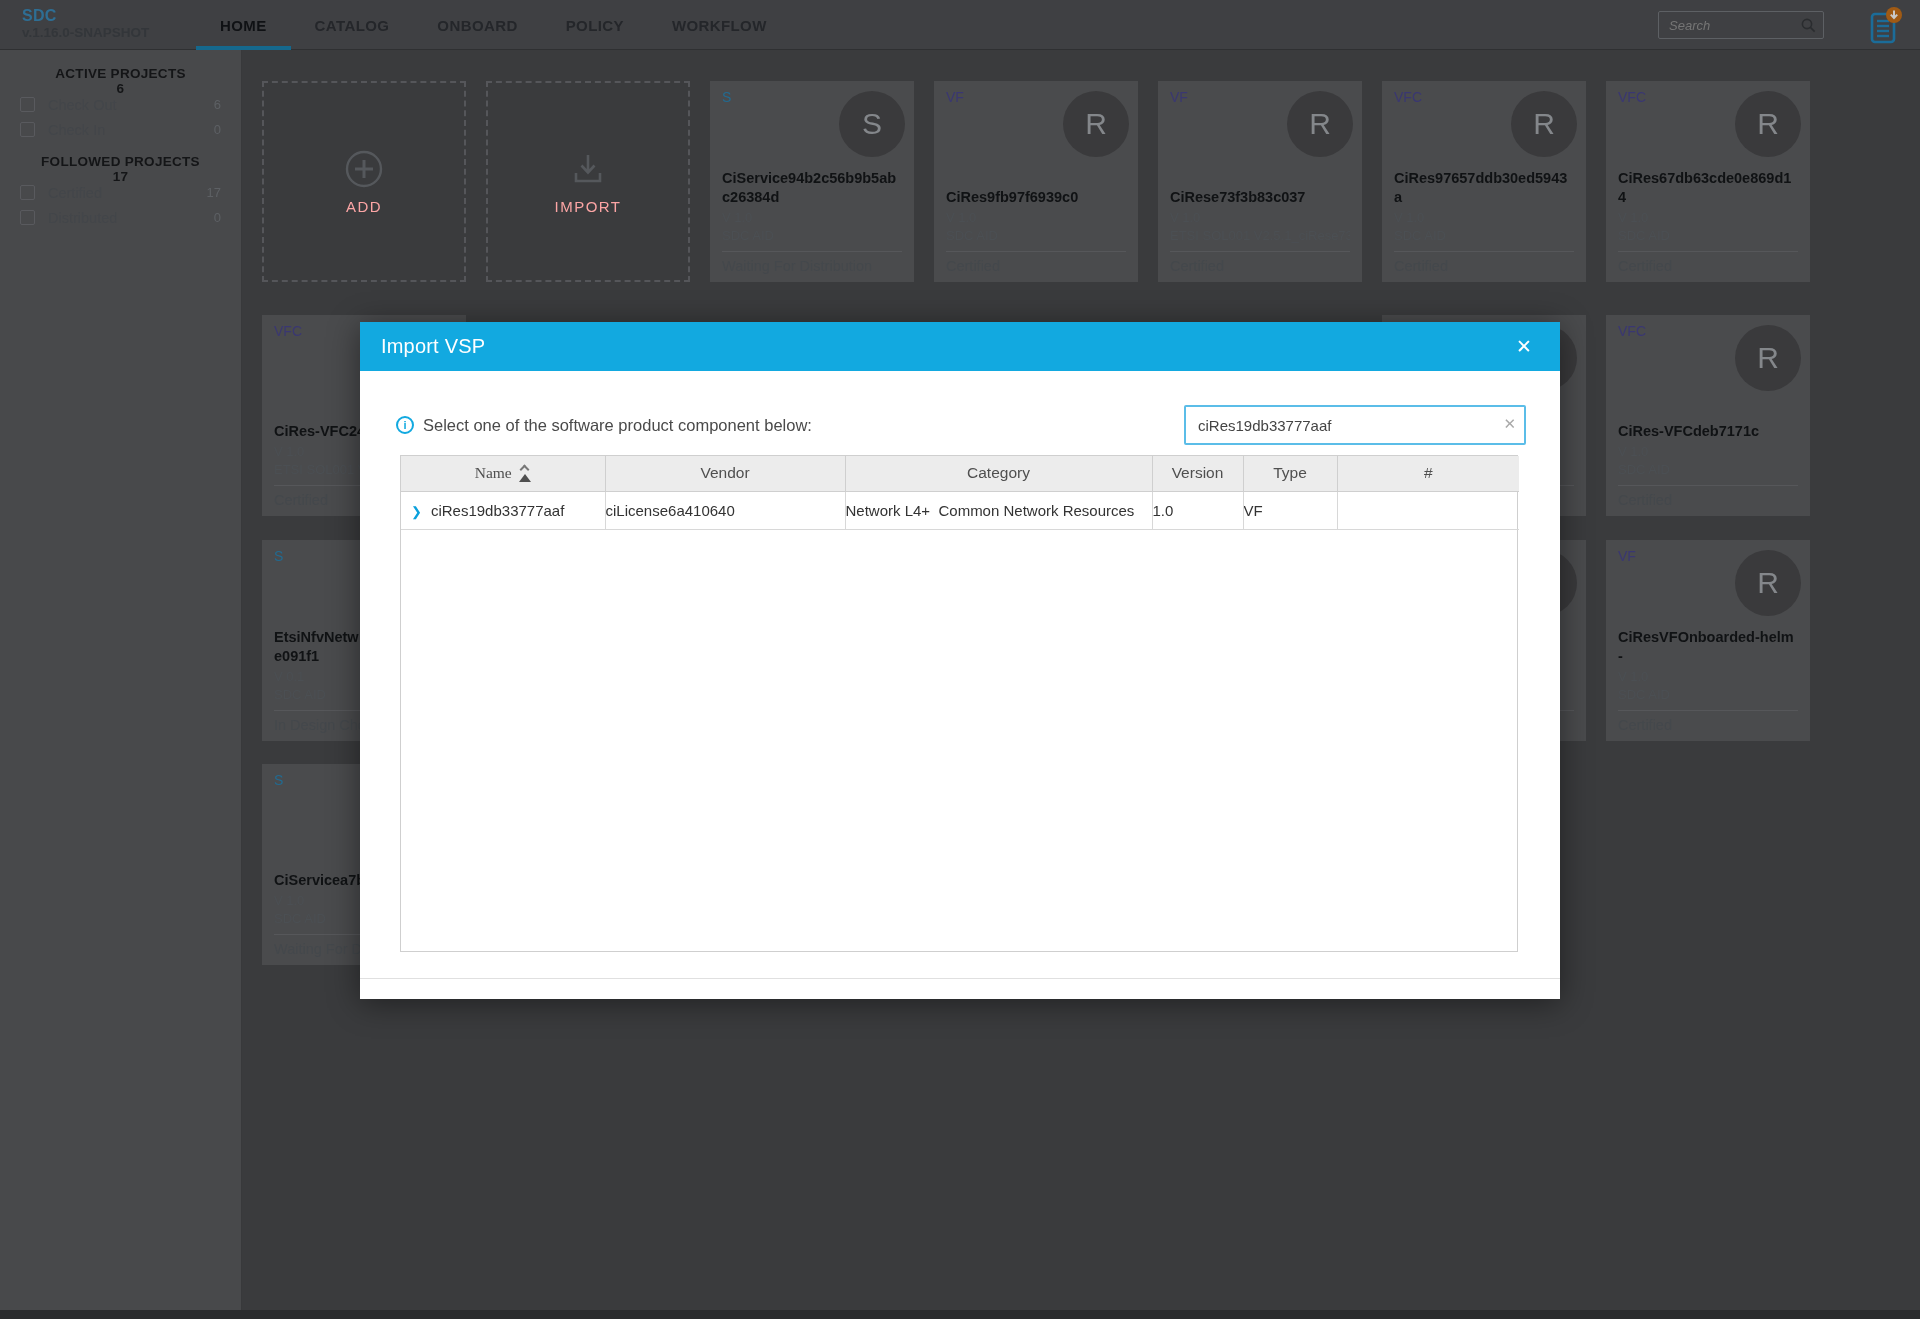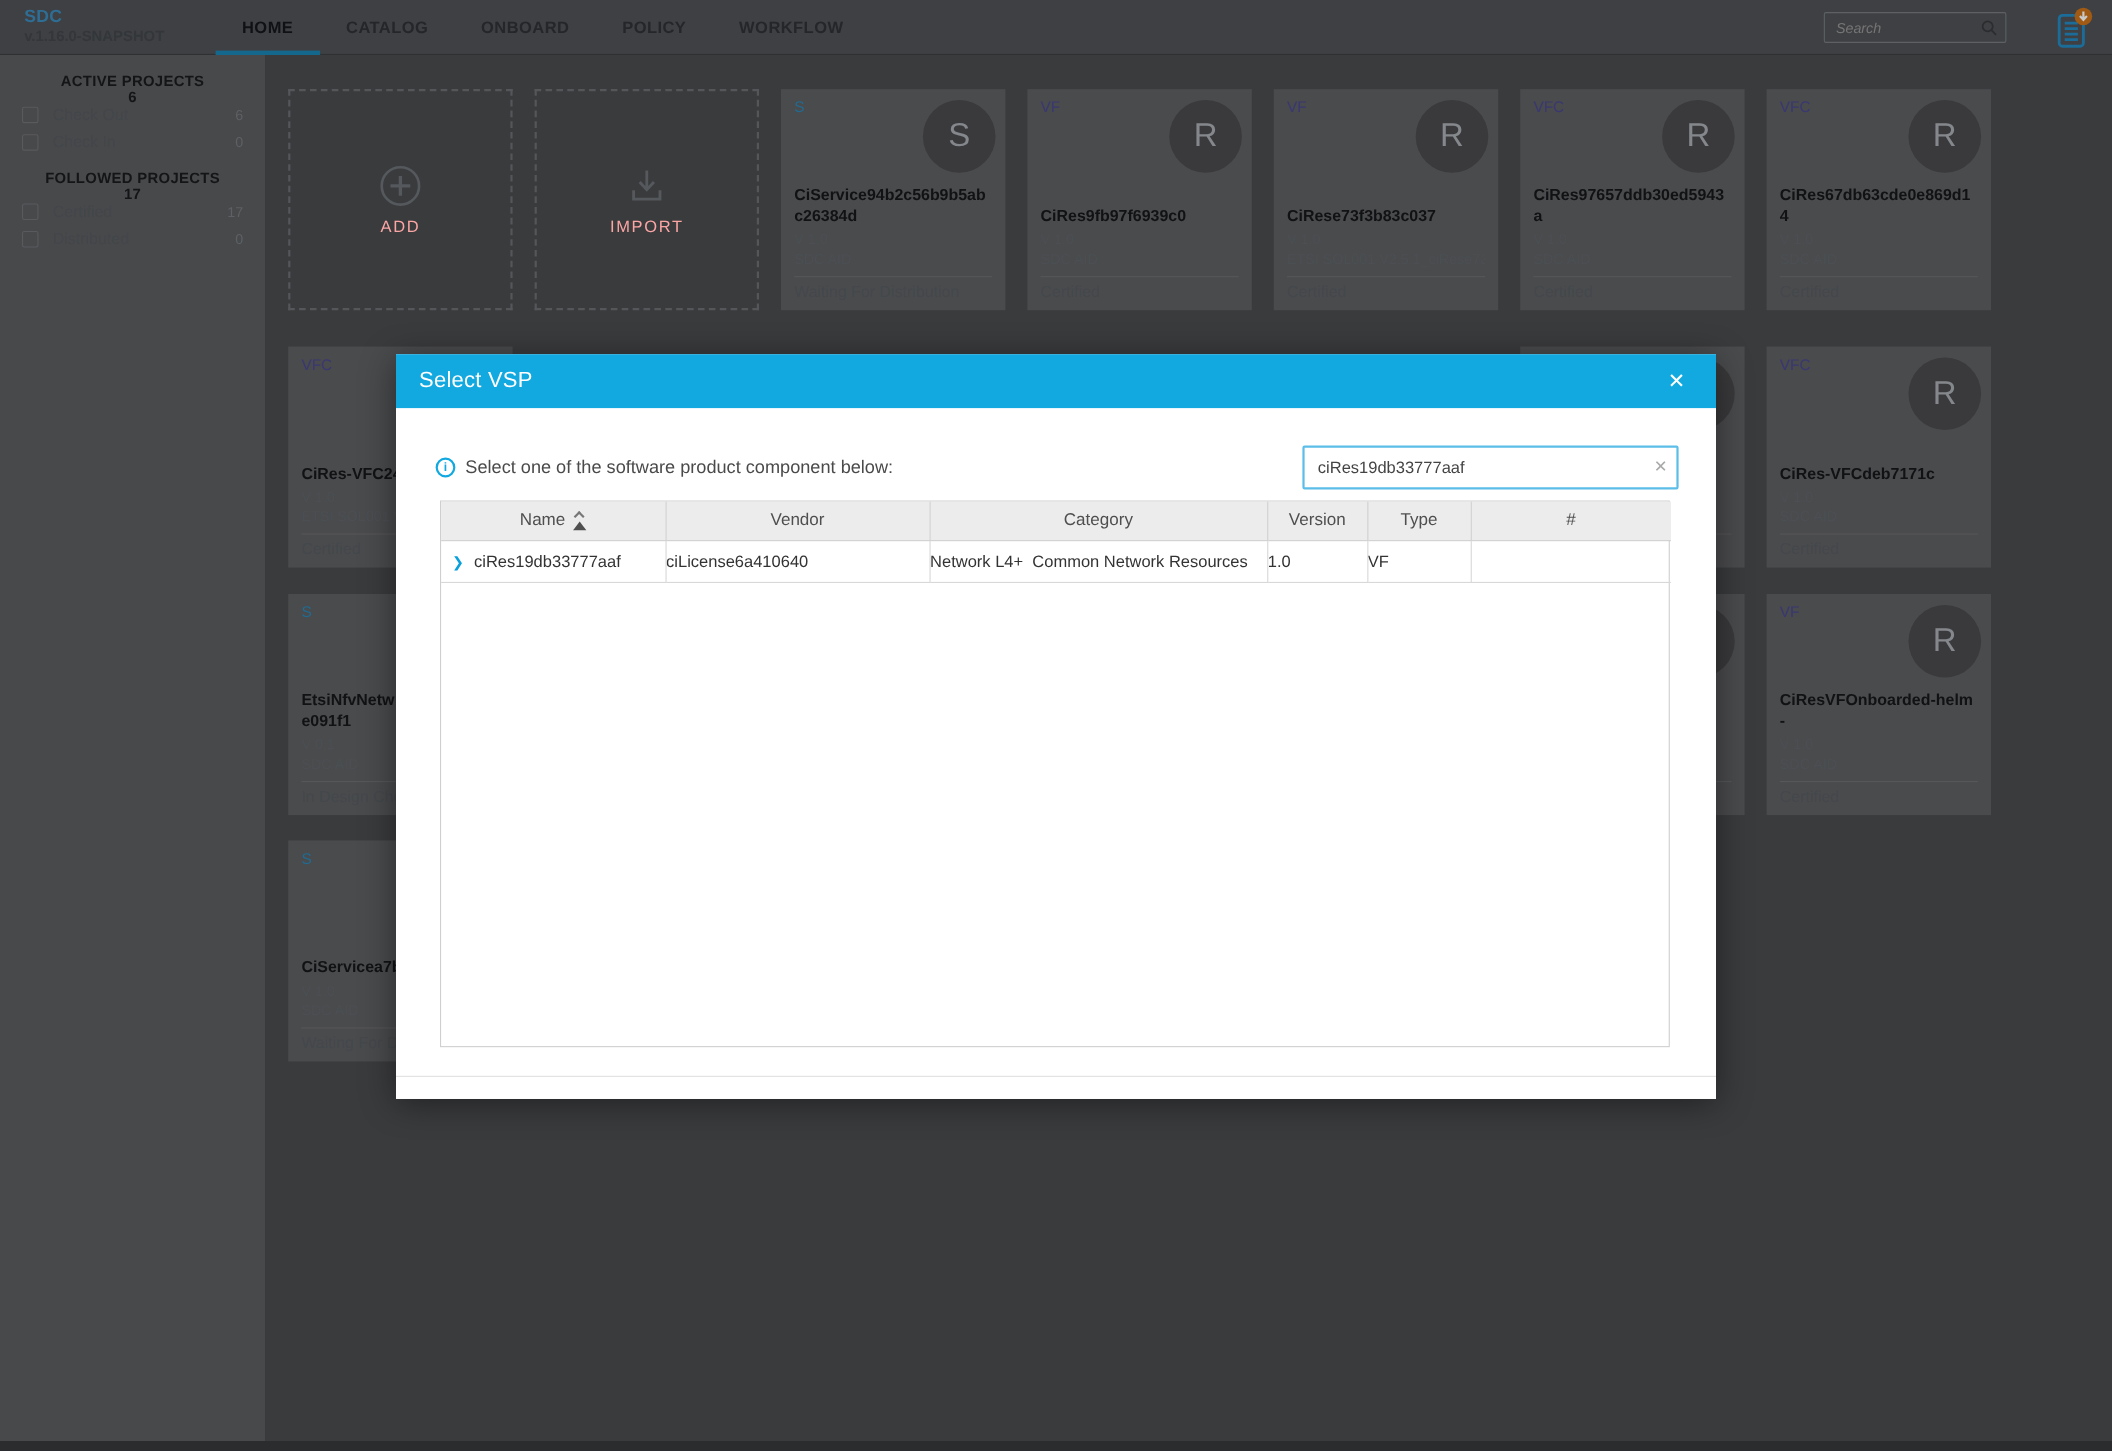--- a/index.html
+++ b/index.html
@@ -79,21 +79,21 @@
   .vsp-search input { width:100%; height:100%; border:2px solid #5bbde8; border-radius:2px;
     font-size:15px; color:#444; padding:0 34px 0 12px; outline:none;
     font-family:"Liberation Sans", sans-serif; }
   .vsp-clear { position:absolute; right:10px; top:10px; color:#a9a9a9; font-size:15px; cursor:pointer; }
   .vsp-tablewrap { margin:10px 42px 0 40px; width:1118px; height:497px;
     border:1px solid #cfcfcf; background:#fff; }
   table.vsp { width:100%; border-collapse:collapse; table-layout:fixed;
     font-size:15px; }
   table.vsp th { background:#ececec; height:35px; font-weight:normal; color:#4f4f4f;
     font-size:15.5px; border:1px solid #cfcfcf; border-top:none; cursor:pointer; }
-  table.vsp th:first-child { border-left:none; } table.vsp th:last-child { border-right:none; }
+  table.vsp th:first-child { border-left:none;font-family:Liberation Serif, serif; } table.vsp th:last-child { border-right:none; }
   table.vsp td { height:38px; color:#333; border:1px solid #d8d8d8; 
     white-space:nowrap; overflow:hidden; }
   table.vsp td:first-child { border-left:none; text-align:left; padding-left:10px; }
   table.vsp td:last-child { border-right:none; }
   .th-name { display:inline-flex; align-items:flex-start; gap:7px; }
   .sort-icon { display:inline-flex; flex-direction:column; align-items:center; margin-top:2px; }
   .sort-caret { width:7px; height:7px; border-left:2px solid #777; border-top:2px solid #777;
     transform:rotate(45deg); }
   .sort-tri { width:0; height:0; border-left:6px solid transparent; border-right:6px solid transparent;
     border-bottom:8px solid #4f4f4f; margin-top:1px; }
@@ -323,21 +323,21 @@
       <div class="card-label">SDC AID</div>
       <div class="card-divider"></div>
       <div class="card-status">Waiting For Dist</div>
     </div>
   </div>
   </div>
 <div class="bottom-strip"></div>
 
 <div class="modal">
   <div class="modal-header">
-    <span class="modal-title">Select VSP</span>
+    <span class="modal-title">Import VSP</span>
     <span class="modal-close">✕</span>
   </div>
   <div class="modal-inforow">
     <div class="info-left">
       <span class="info-icon">i</span>
       <span class="modal-instruction">Select one of the software product component below:</span>
     </div>
     <div class="vsp-search">
       <input value="ciRes19db33777aaf" style="">
       <span class="vsp-clear">✕</span>

